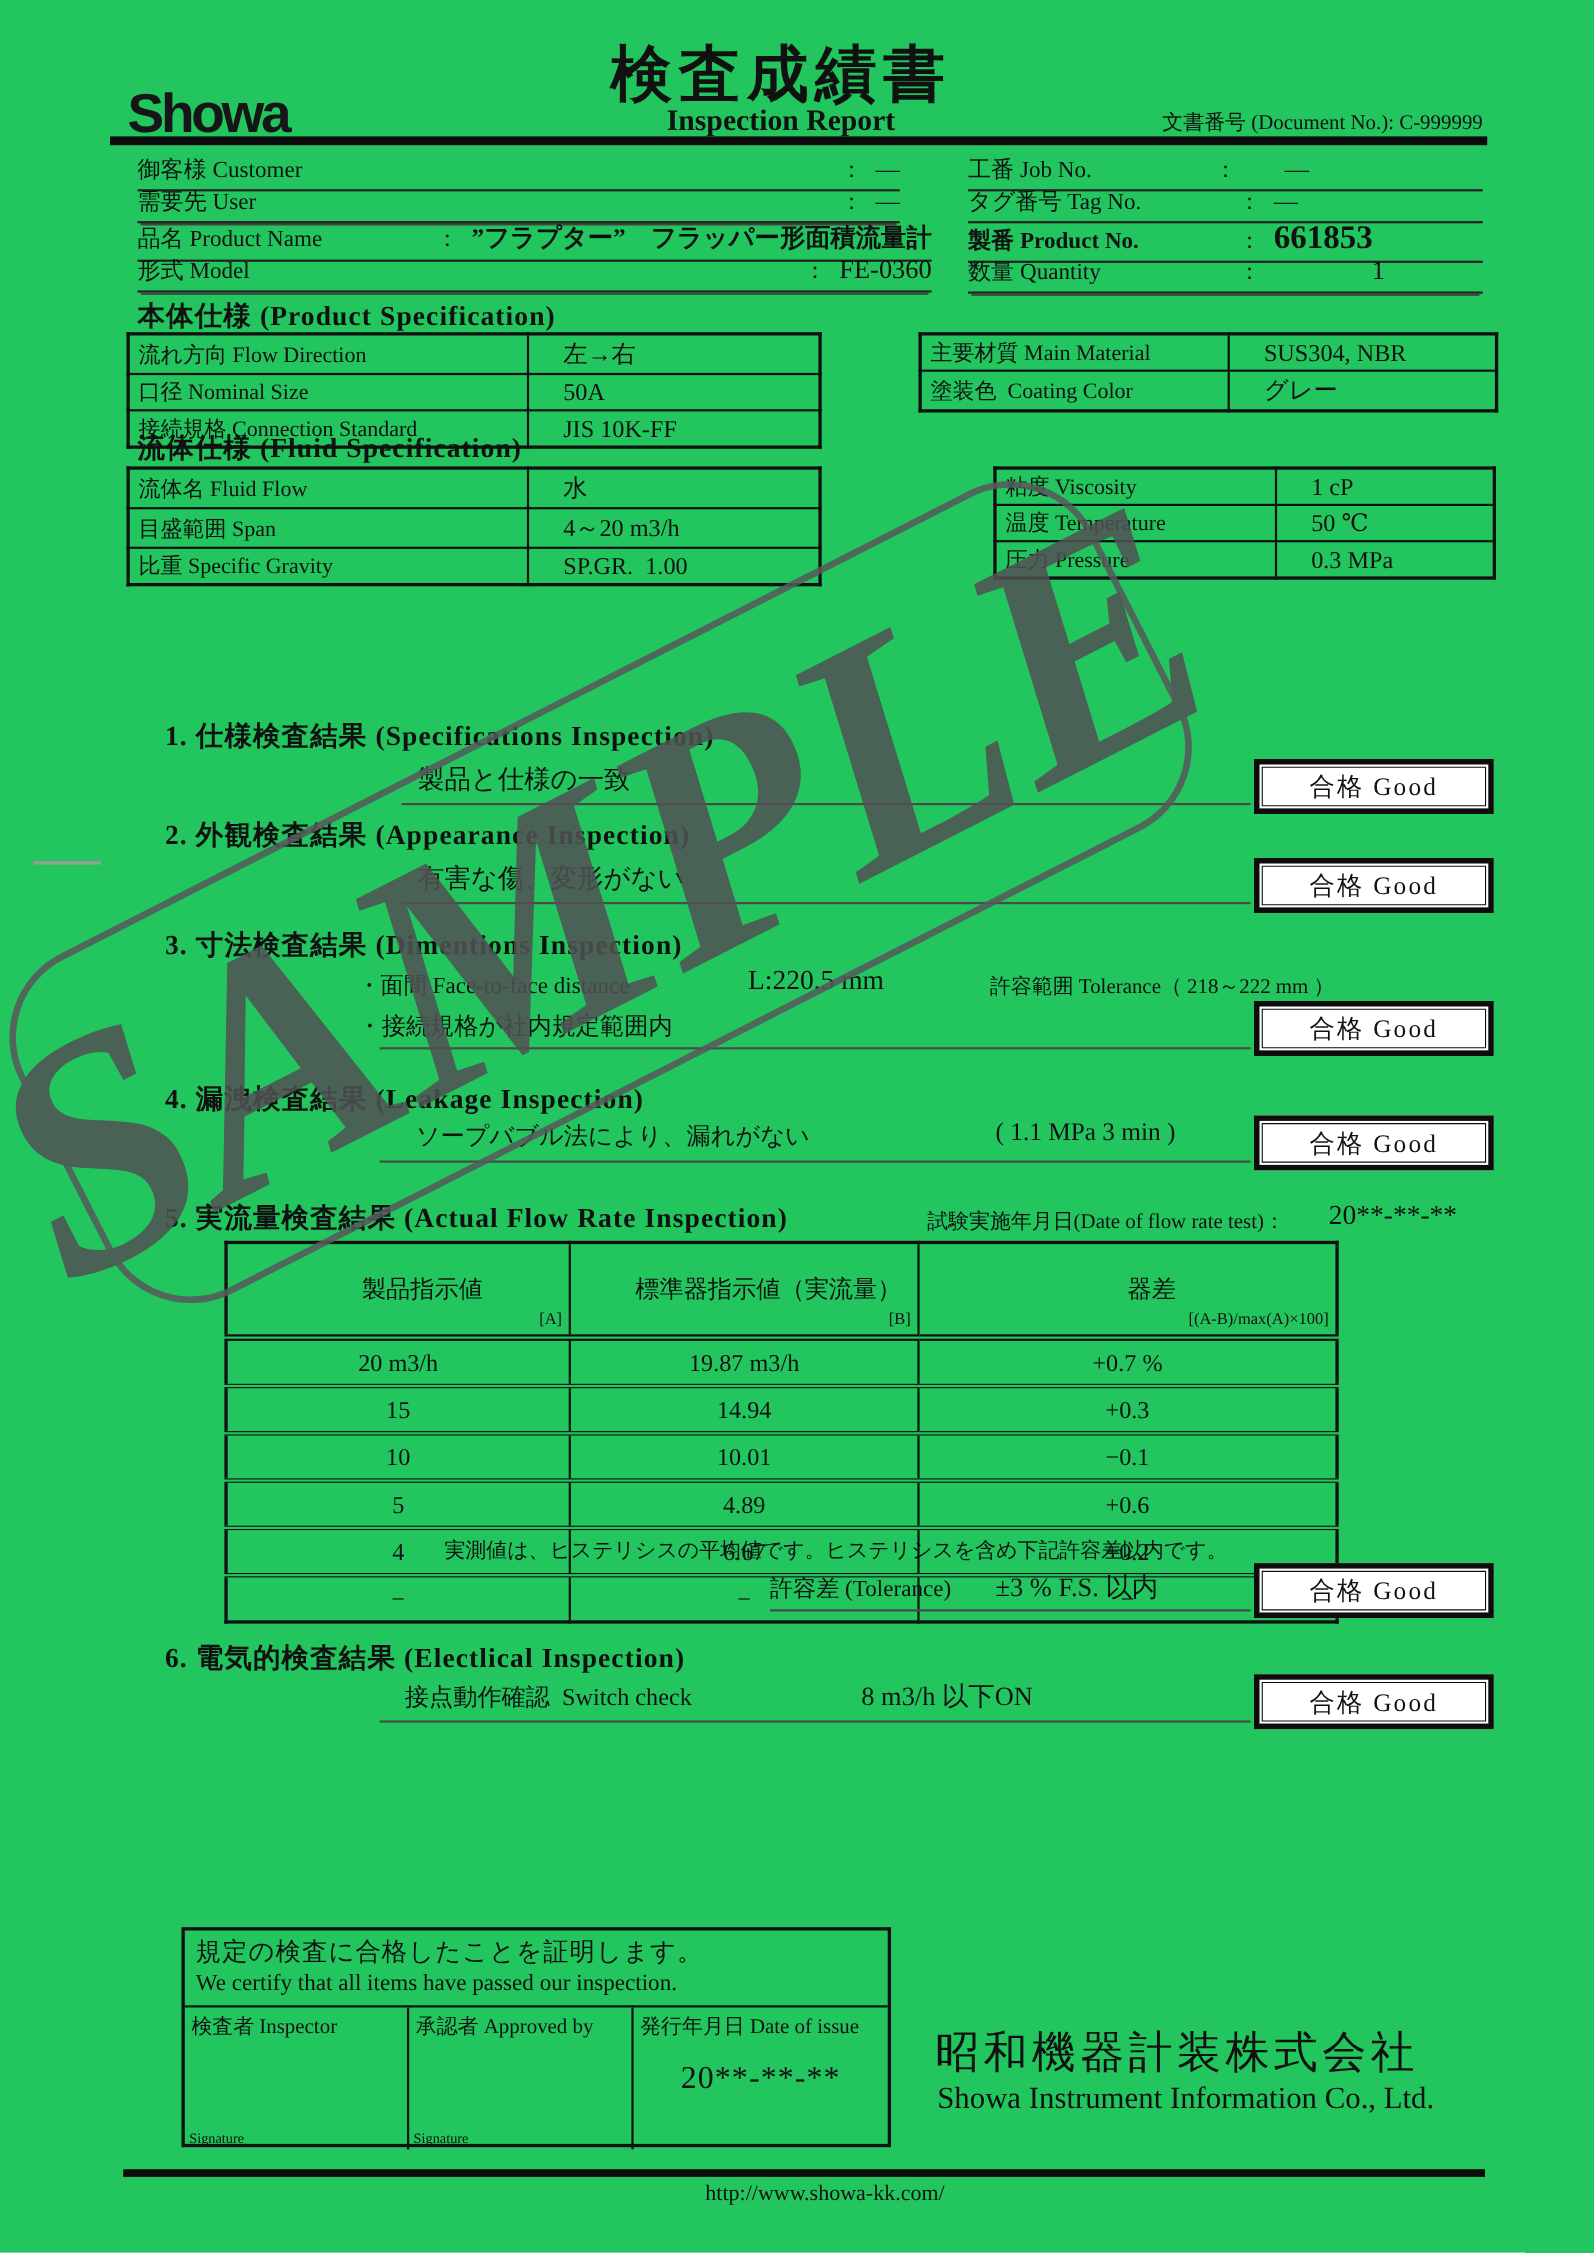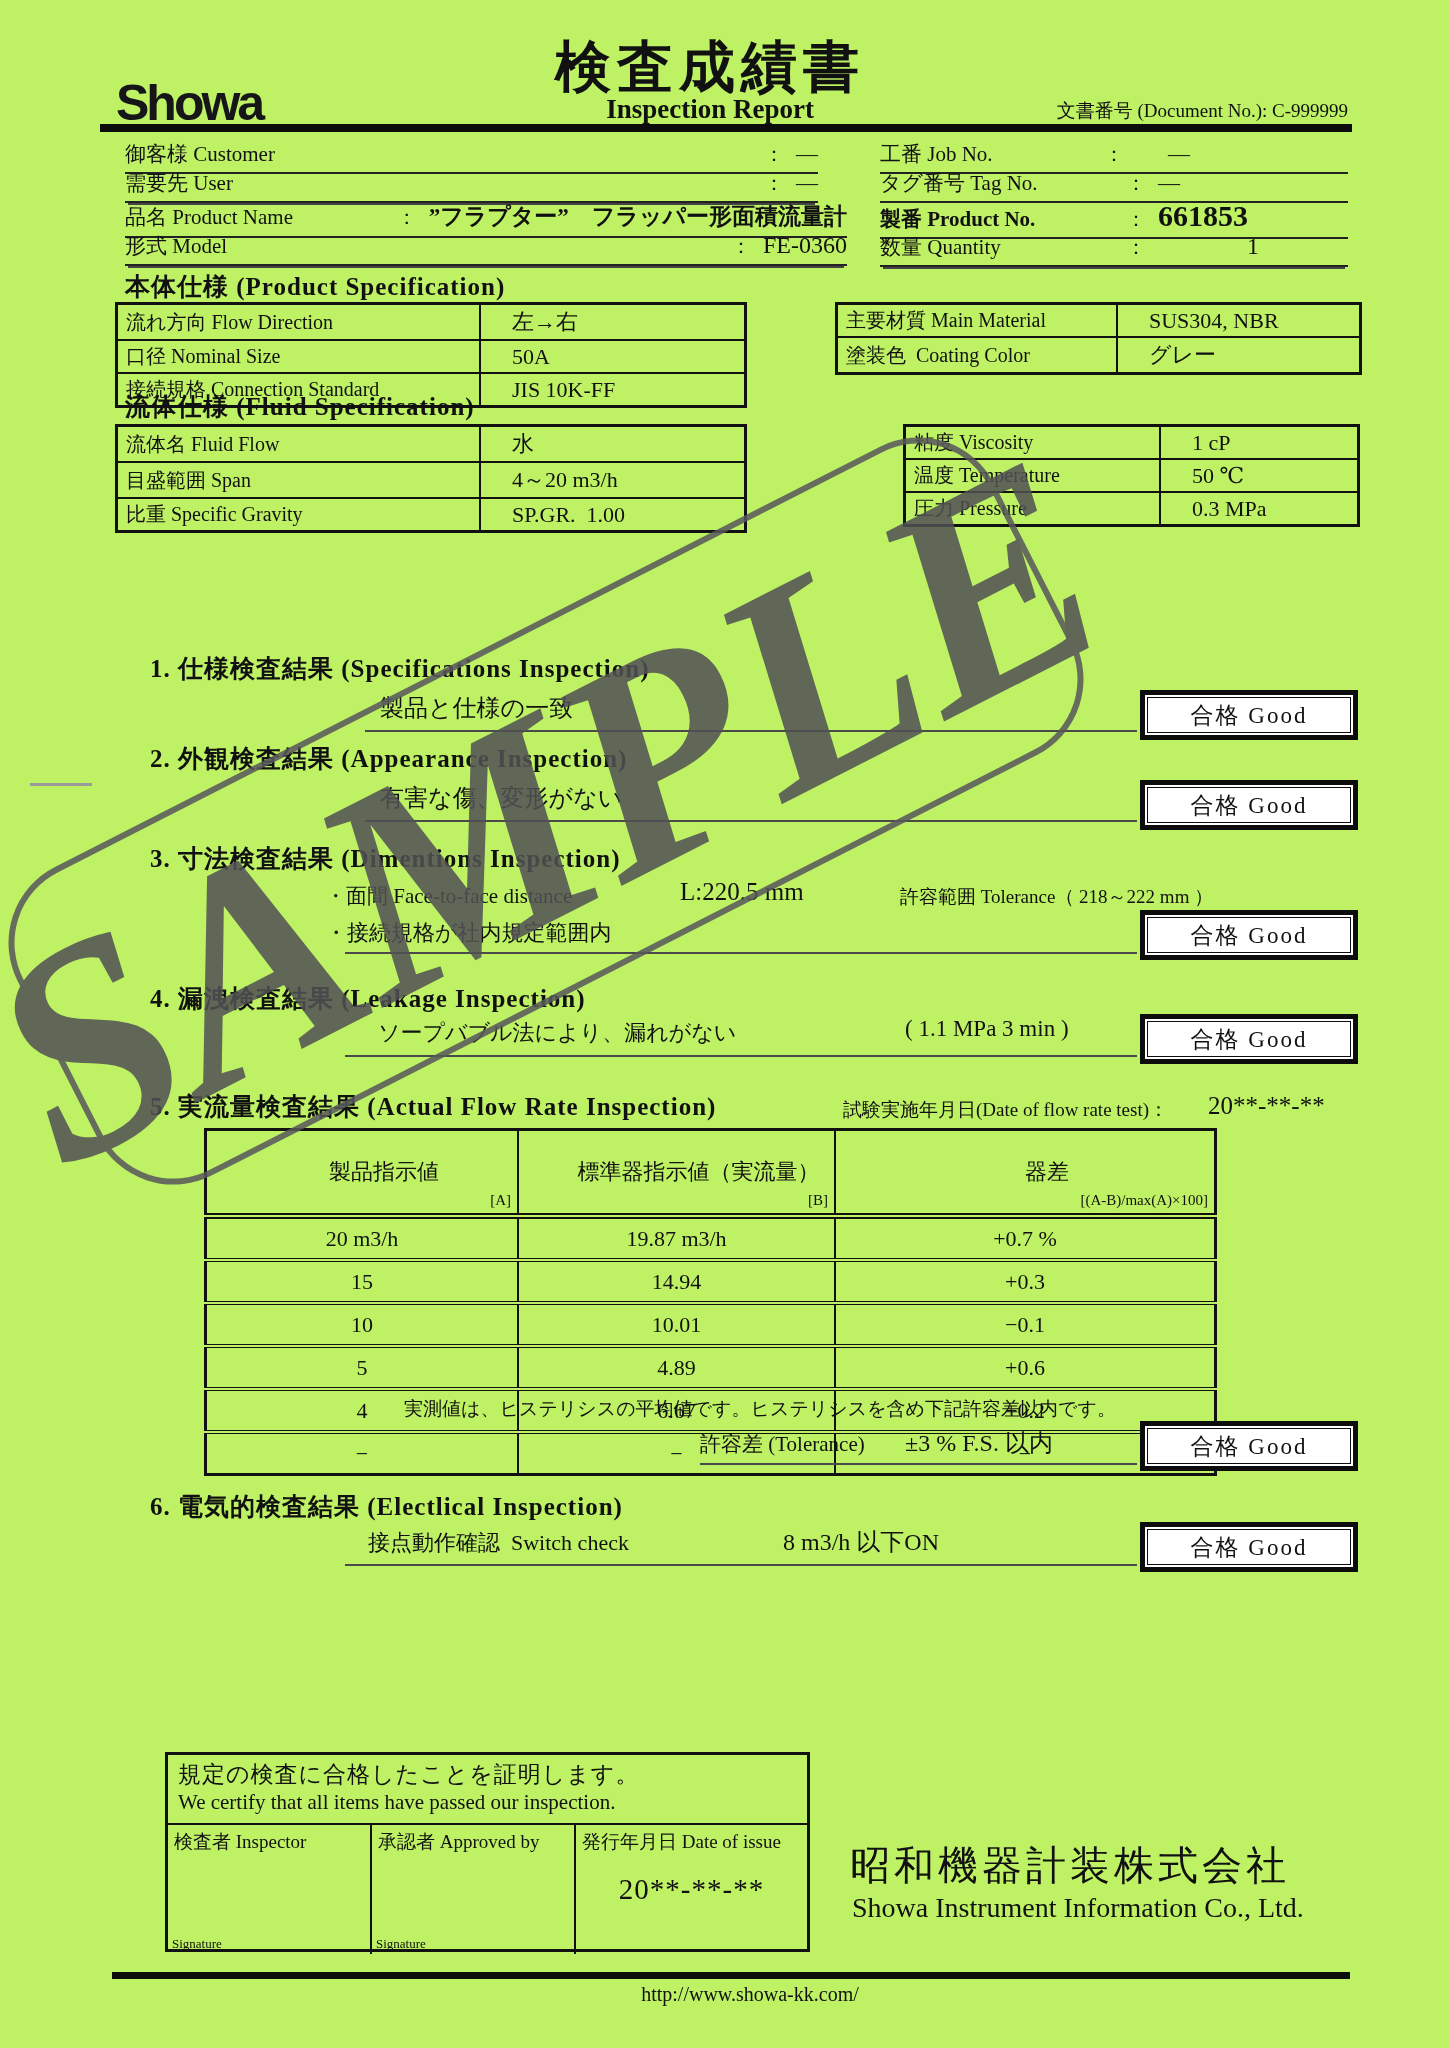--- a/index.html
+++ b/index.html
@@ -1,16 +1,16 @@
 <!DOCTYPE html>
 <html><head>
 <meta charset="utf-8">
 <style>
   html,body{margin:0;padding:0;background:#fff;}
-  .page{position:relative;width:1449px;height:2048px;margin:0 auto;background:#bef264;
+  .page{position:relative;width:1449px;height:2048px;margin:0 auto;background:#22c55e;
         font-family:"Liberation Serif","DejaVu Serif",serif;color:#111;overflow:hidden;}
 
   
   .logo{position:absolute;left:116px;top:74px;font-family:"Liberation Sans","DejaVu Sans",sans-serif;
         font-weight:800;font-size:50px;letter-spacing:-3px;color:#161619;}
   .title-jp{position:absolute;left:390px;top:30px;width:640px;text-align:center;
             font-size:56px;font-weight:bold;letter-spacing:6px;}
   .title-en{position:absolute;left:390px;top:94px;width:640px;text-align:center;
             font-size:27px;font-weight:bold;}
   .doc-no{position:absolute;left:940px;top:98px;width:408px;text-align:right;font-size:19px;}

